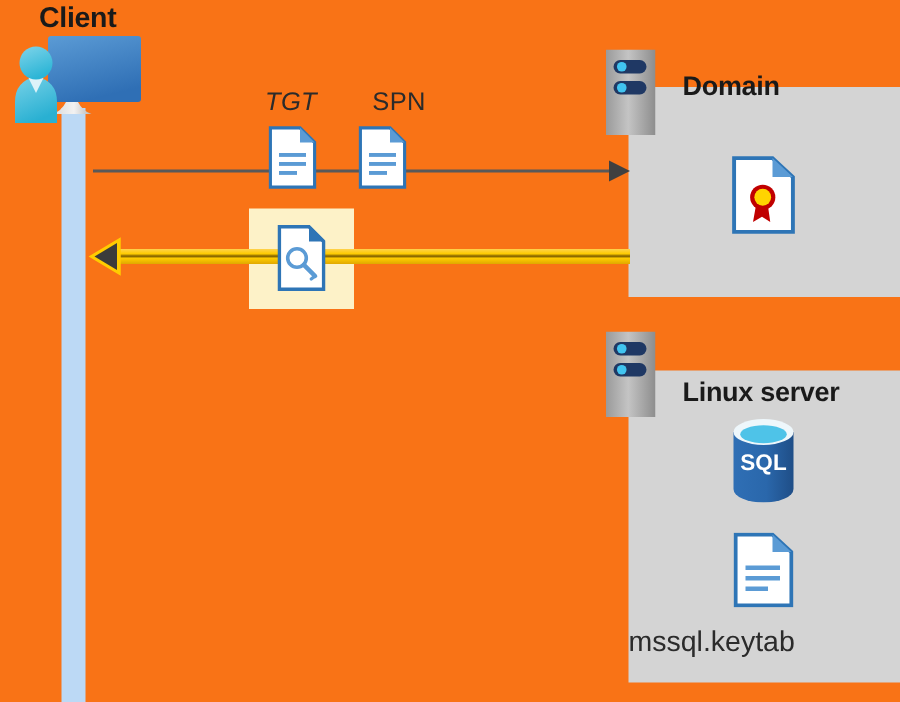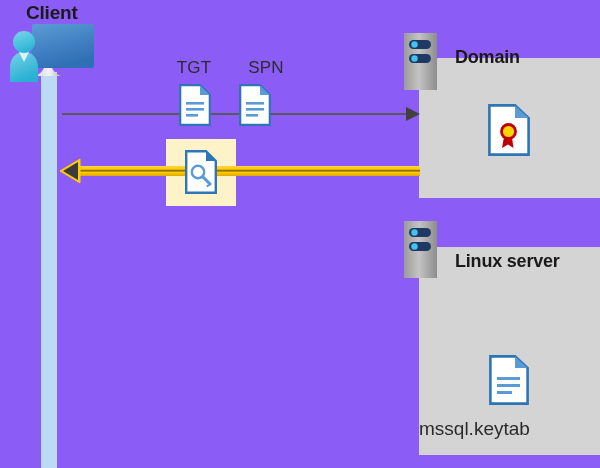--- a/index.html
+++ b/index.html
@@ -7,21 +7,21 @@
     padding: 0;
     background: #ffffff;
   }
   body {
     font-family: "Liberation Sans", sans-serif;
   }
   #canvas {
     position: relative;
     width: 600px;
     height: 468px;
-    background: #8b5cf6;
+    background: #f97316;
     overflow: hidden;
   }
   .abs { position: absolute; }
 
   
   .title-bold {
     font-weight: bold;
     color: #1a1a1a;
     font-size: 18px;
     line-height: 21px;
@@ -74,21 +74,21 @@
     background: #fdf2c8;
   }
 
   
   .doc-label {
     font-size: 17px;
     color: #2b2b2b;
     text-align: center;
     letter-spacing: 0.2px;
   }
-  #tgt-label { left: 170px; top: 58px; width: 48px; }
+  #tgt-label { left: 170px; top: 58px; width: 48px; font-style: italic; }
   #spn-label { left: 240px; top: 58px; width: 52px; }
 
   #tgt-doc { left: 179px; top: 84px;  width: 32px; height: 42px; }
   #spn-doc { left: 239px; top: 84px;  width: 32px; height: 42px; }
   #key-doc { left: 185px; top: 150px; width: 32px; height: 44px; }
 
   #cert-doc    { left: 488px; top: 104px; width: 42px; height: 52px; }
   #sql-icon    { left: 486px; top: 279px; width: 46px; height: 56px; }
   #keytab-doc  { left: 489px; top: 355px; width: 40px; height: 50px; }
   #keytab-label {
@@ -243,20 +243,35 @@
       <path d="M1.4 1.4 H27 L40.6 14 V50.6 H1.4 Z" fill="#ffffff" stroke="#2e75b6" stroke-width="2.6"></path>
       <path d="M27 1.4 L40.6 14 H27 Z" fill="#5b9bd5"></path>
 
       <path d="M16.5 30 L14 44 L20 40.5 L25.5 44 L23.5 30 Z" fill="#c00000"></path>
 
       <circle cx="20.5" cy="27.5" r="8.4" fill="#c00000"></circle>
       <circle cx="20.5" cy="27.5" r="5.6" fill="#ffd400"></circle>
     </svg>
   </div>
 
+  <div class="abs" id="sql-icon">
+    <svg width="46" height="56" viewBox="0 0 46 56">
+      <defs>
+        <linearGradient id="sqlBody" x1="0" y1="0" x2="1" y2="0">
+          <stop offset="0%" stop-color="#2f6fb5"></stop>
+          <stop offset="55%" stop-color="#2a67ab"></stop>
+          <stop offset="100%" stop-color="#1f4e87"></stop>
+        </linearGradient>
+      </defs>
+      <path d="M3 9 H43 V47 a20 9 0 0 1 -40 0 Z" fill="url(#sqlBody)"></path>
+      <ellipse cx="23" cy="9" rx="20" ry="8.6" fill="#eef7fb"></ellipse>
+      <ellipse cx="23" cy="10.5" rx="15.5" ry="6" fill="#4ec3e8"></ellipse>
+      <text x="23" y="34" text-anchor="middle" font-family="Liberation Sans, sans-serif" font-size="15" font-weight="bold" fill="#ffffff">SQL</text>
+    </svg>
+  </div>
 
   <div class="abs" id="keytab-doc">
     <svg width="40" height="50" viewBox="0 0 40 50">
       <path d="M1.4 1.4 H26 L38.6 13 V48.6 H1.4 Z" fill="#ffffff" stroke="#2e75b6" stroke-width="2.6"></path>
       <path d="M26 1.4 L38.6 13 H26 Z" fill="#5b9bd5"></path>
       <rect x="8" y="22" width="23" height="3" fill="#5b9bd5"></rect>
       <rect x="8" y="29" width="23" height="3" fill="#5b9bd5"></rect>
       <rect x="8" y="36" width="15" height="3" fill="#5b9bd5"></rect>
     </svg>
   </div>

